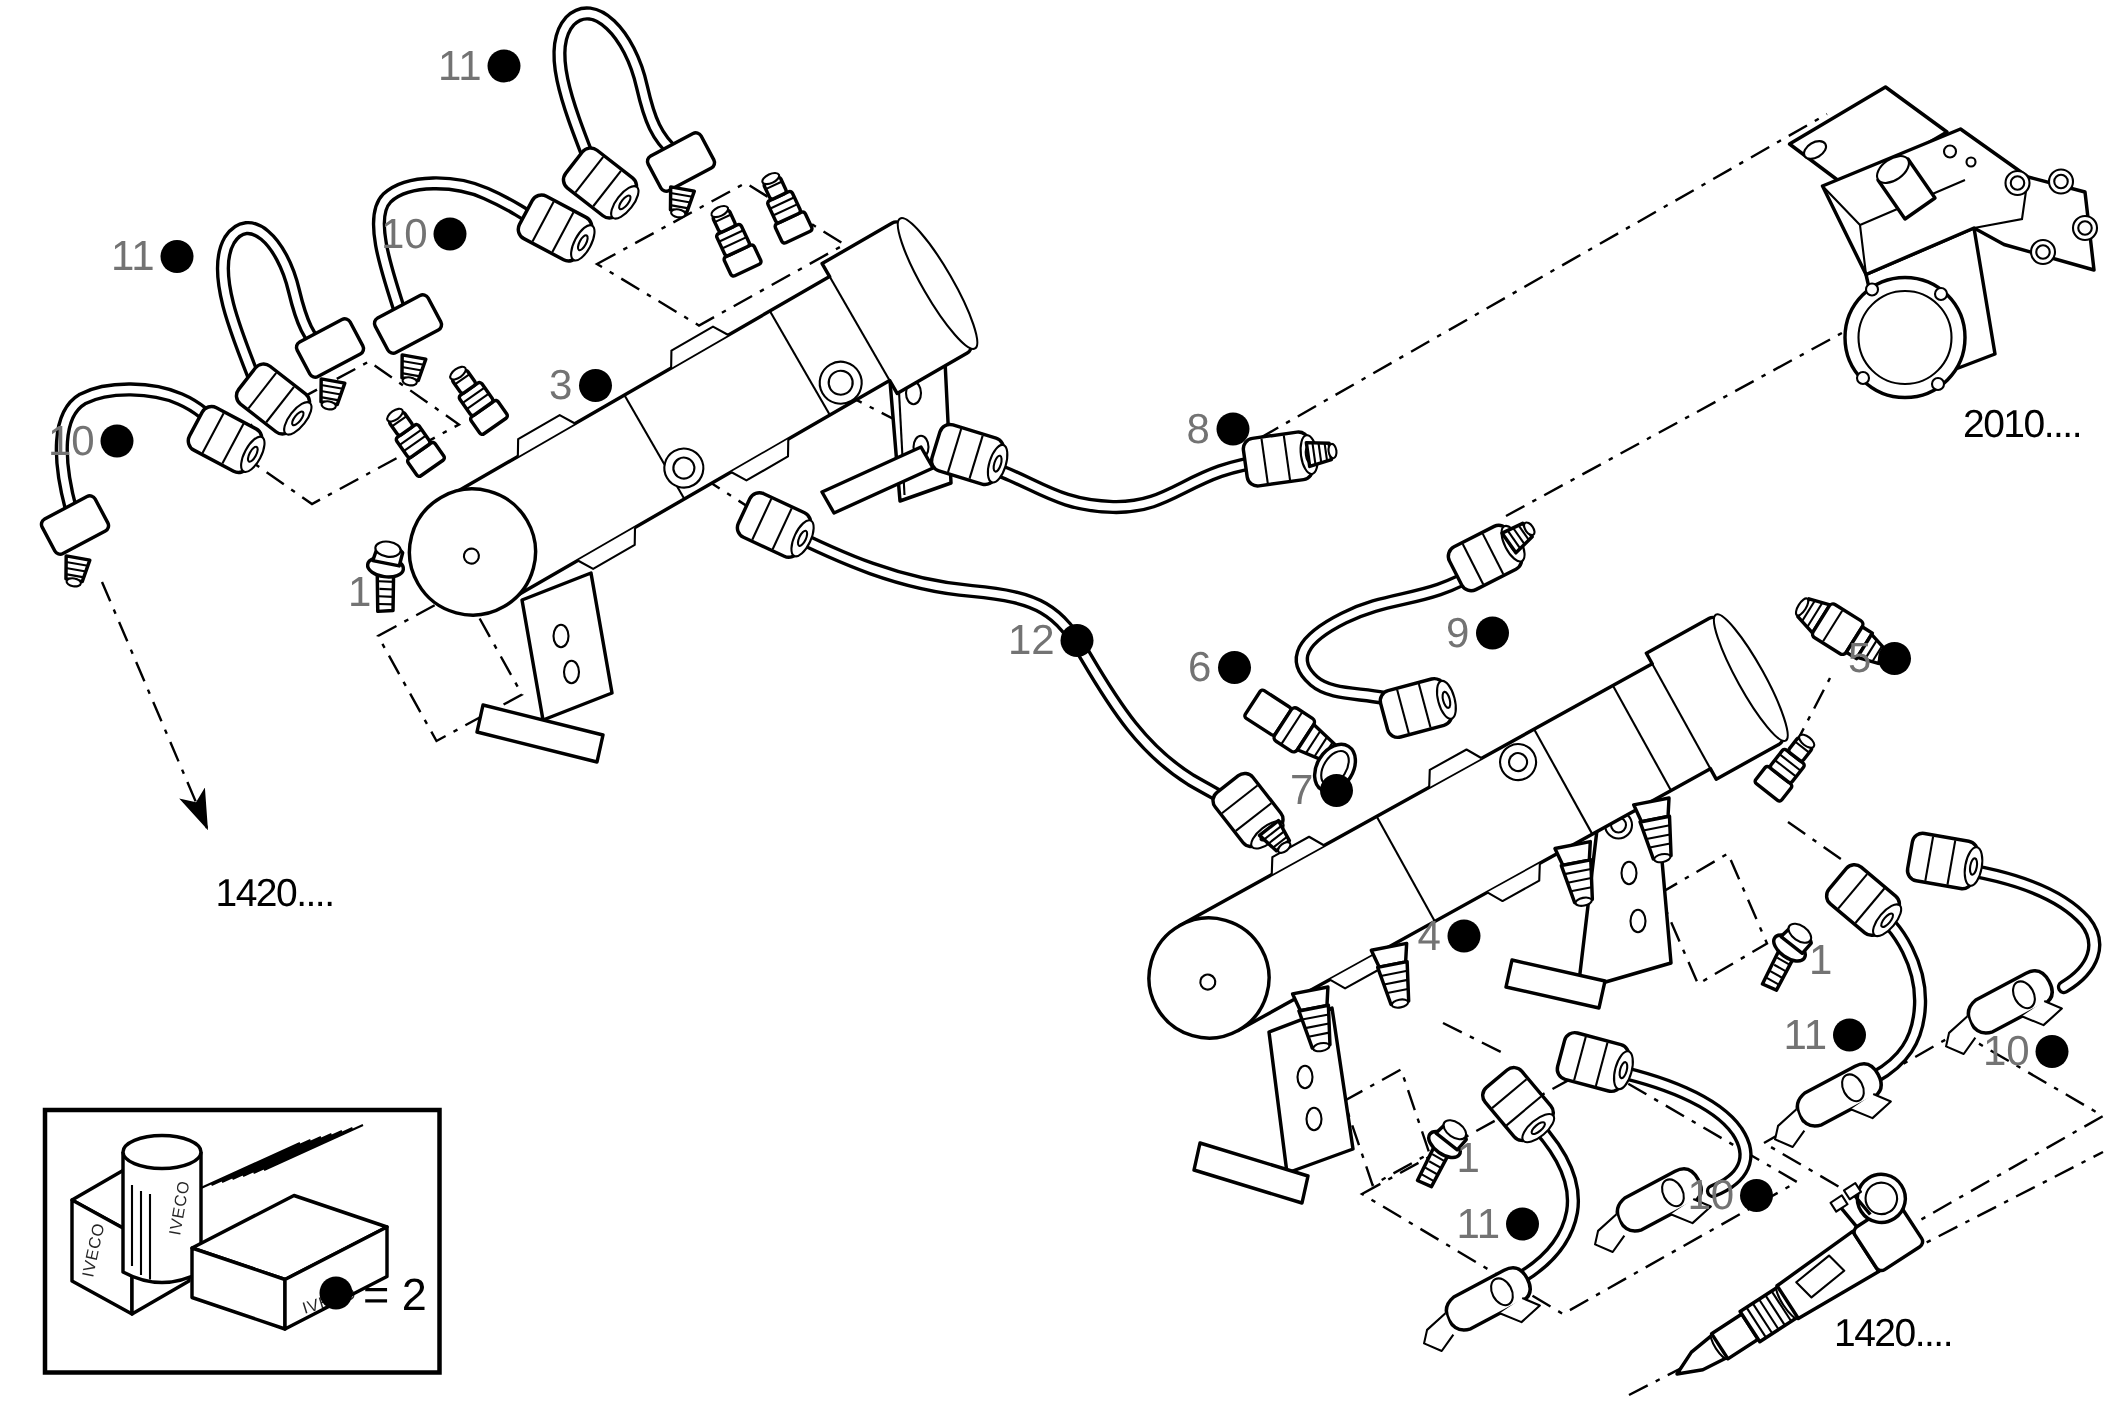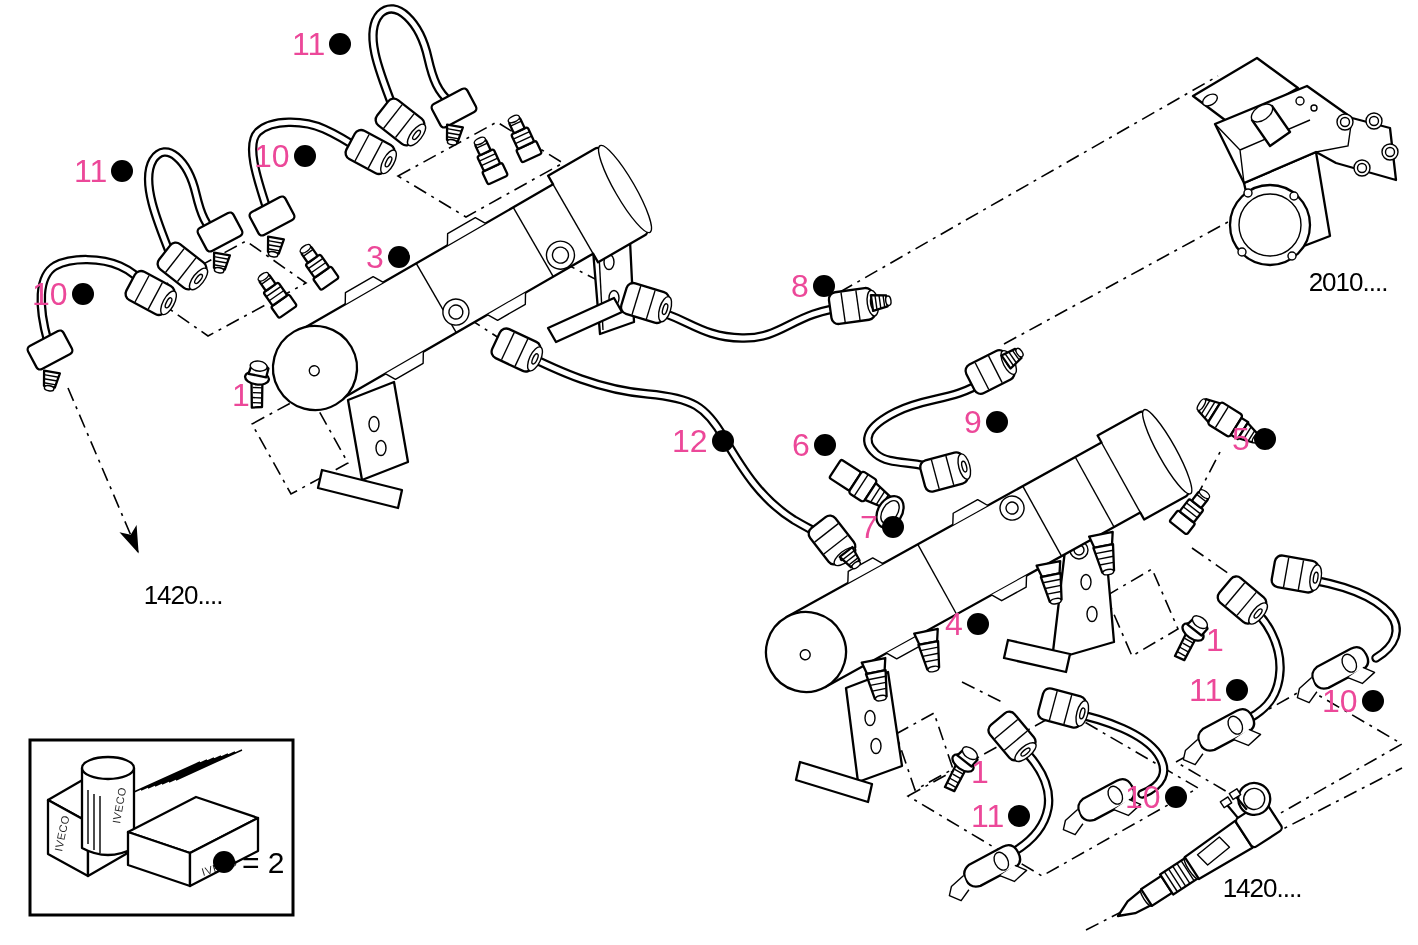--- a/index.html
+++ b/index.html
@@ -14,21 +14,21 @@
   .ln{fill:none;stroke:#000000;stroke-width:1.4;}
   .lnb{fill:none;stroke:#000000;stroke-width:2.3;}
   .tube-o{fill:none;stroke:#000000;stroke-width:9.5;stroke-linecap:round;}
   .tube-i{fill:none;stroke:#ffffff;stroke-width:5;stroke-linecap:round;}
   .dash{fill:none;stroke:#000000;stroke-width:1.6;stroke-dasharray:14 6 3 6;}
   .svgtext{fill:#000000;font-family:"Liberation Sans",sans-serif;font-size:26px;letter-spacing:-1px;}
   .brandtext{fill:#000000;font-family:"Liberation Sans",sans-serif;font-size:11px;letter-spacing:.5px;opacity:.85;}
   
   #callout-layer{position:absolute;left:0;top:0;width:100%;height:100%;}
   .callout{position:absolute;display:flex;align-items:center;gap:4px;height:28px;}
-  .co-num{font-size:32px;line-height:28px;color:#ec4899;white-space:nowrap;}
+  .co-num{font-size:28px;line-height:28px;color:#737373;white-space:nowrap;}
   .co-dot{width:22px;height:22px;border-radius:50%;background:#000;flex:0 0 auto;}
 </style>
 </head>
 <body>
 
 <div class="stage">
 
 <svg width="1418" height="945" viewBox="0 0 1418 945">
   <defs>
     <marker id="arw" orient="auto" markerWidth="18" markerHeight="14" refX="12" refY="0" viewBox="-3 -6 17 12">
@@ -396,21 +396,21 @@
     <span class="co-dot"></span>
   </div>
       <div class="callout" style="display: flex; left: 232px; top: 381px;">
     <span class="co-num">1</span>
 
   </div>
       <div class="callout" style="display: flex; left: 791px; top: 272px;">
     <span class="co-num">8</span>
     <span class="co-dot"></span>
   </div>
-      <div class="callout" style="display: flex; left: 672px; top: 427px;">
+      <div class="callout" style="display: flex; left: 672px; top: 413px;">
     <span class="co-num">12</span>
     <span class="co-dot"></span>
   </div>
       <div class="callout" style="display: flex; left: 964px; top: 408px;">
     <span class="co-num">9</span>
     <span class="co-dot"></span>
   </div>
       <div class="callout" style="display: flex; left: 792px; top: 431px;">
     <span class="co-num">6</span>
     <span class="co-dot"></span>

